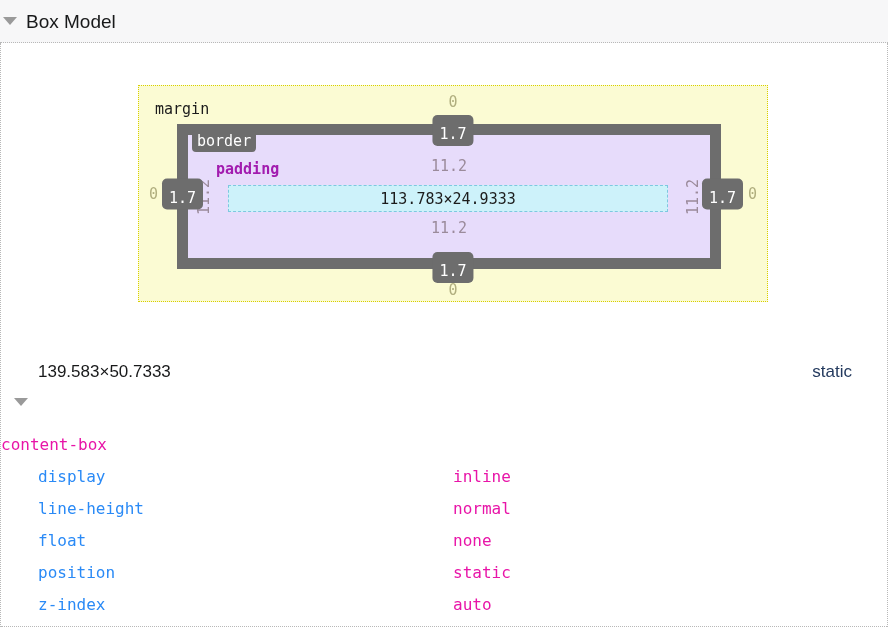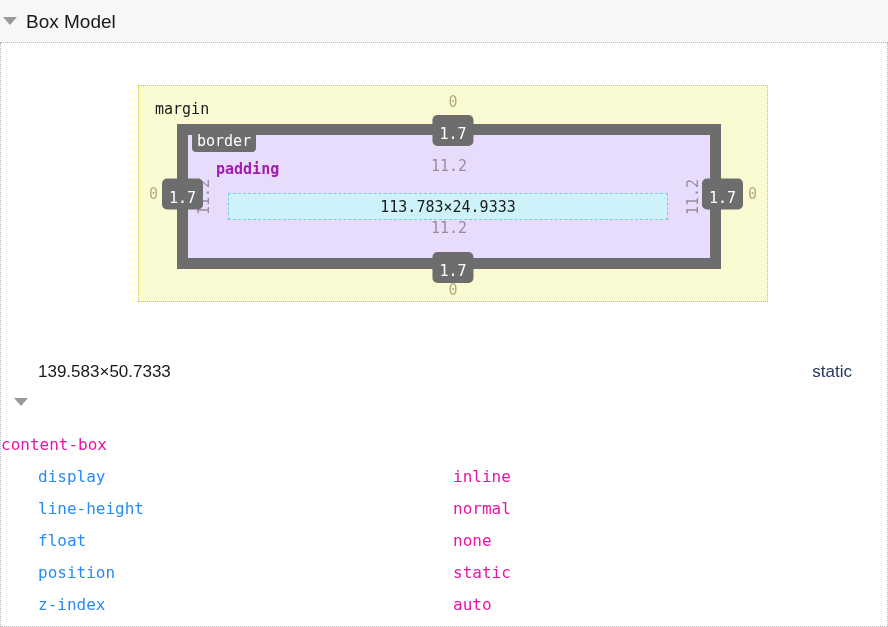--- a/index.html
+++ b/index.html
@@ -92,21 +92,20 @@
     left: 89px;
     top: 99px;
     width: 440px;
     height: 27px;
     box-sizing: border-box;
     border: 1px dashed #7ec8e0;
     background: #cdf2fa;
     display: flex;
     align-items: center;
     justify-content: center;
-    margin-top: 8px;
   }
   .bm-content-label {
     font-family: "DejaVu Sans Mono", monospace;
     font-size: 15px;
     color: #1c1c1c;
     letter-spacing: 0px;
   }
 
   
   .region-label {

